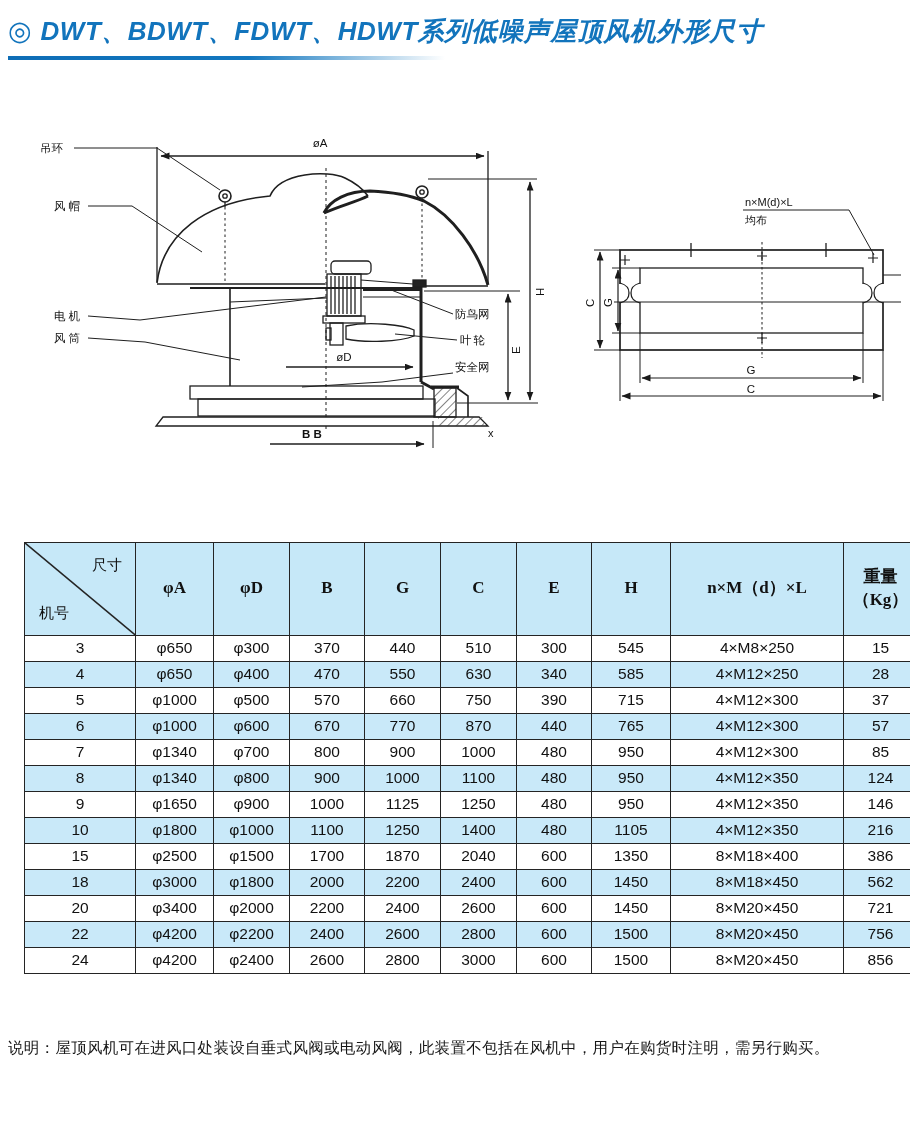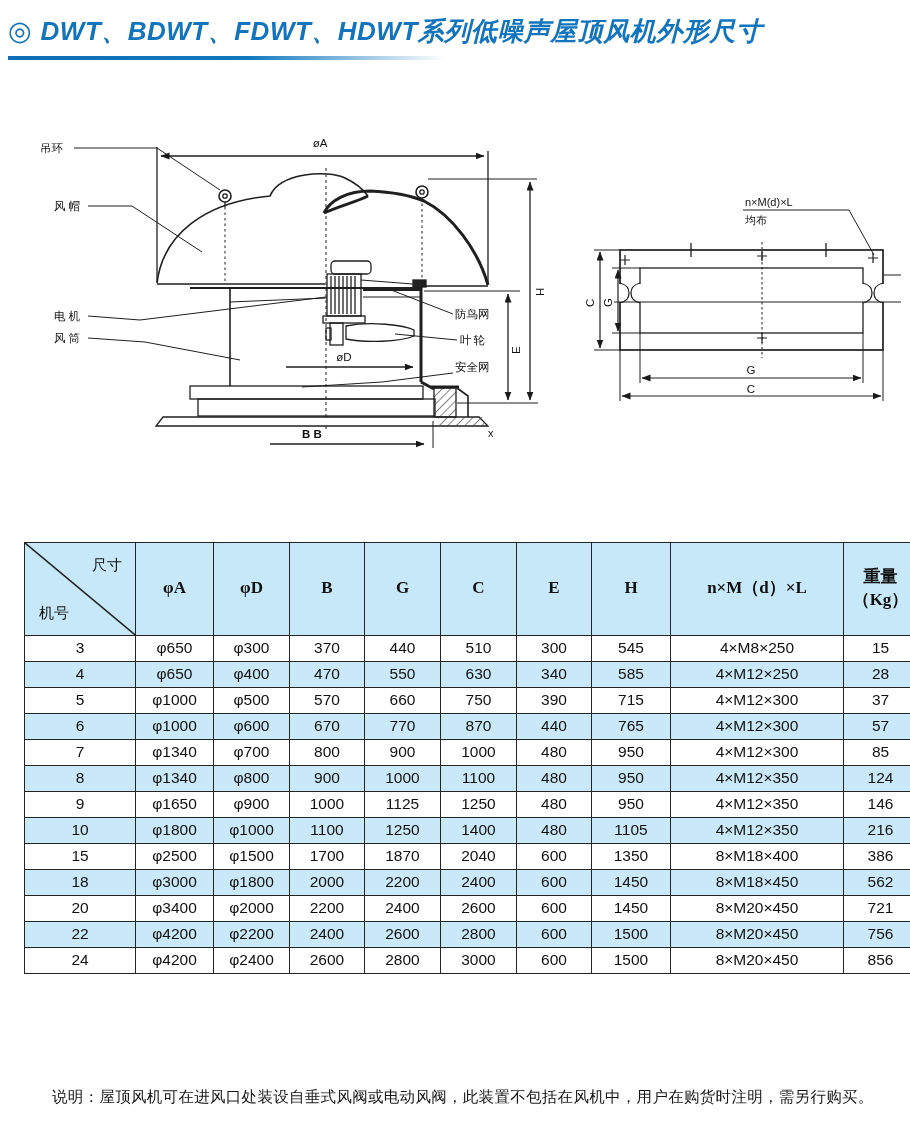--- a/index.html
+++ b/index.html
@@ -23,21 +23,21 @@
         font-size:17px;font-weight:bold;white-space:pre-line;line-height:1.35;}
   table.spec tbody td{height:25px;font-size:15.5px;background:#ffffff;}
   table.spec tbody tr:nth-child(even) td{background:#c9e9f9;}
   th.corner{position:relative;background:#c6e8f8;}
   th.corner .diag{position:absolute;left:0;top:0;width:100%;height:100%;}
   th.corner .sz,th.corner .jh{position:absolute;font-family:"Liberation Sans",sans-serif;
         font-size:15px;font-weight:normal;}
   th.corner .sz{top:12px;right:13px;}
   th.corner .jh{bottom:12px;left:14px;}
   
-  .note{position:absolute;left:8px;top:1087px;font-size:15.5px;color:#161616;letter-spacing:.3px;margin-left:44px;}
+  .note{position:absolute;left:8px;top:1038px;font-size:15.5px;color:#161616;letter-spacing:.3px;}
 </style>
 </head>
 <body>
 
 <div class="page">
 
   <div class="title-row">
     <span class="bullet">◎</span>
     <span class="page-title">DWT、BDWT、FDWT、HDWT系列低噪声屋顶风机外形尺寸</span>
   </div>

